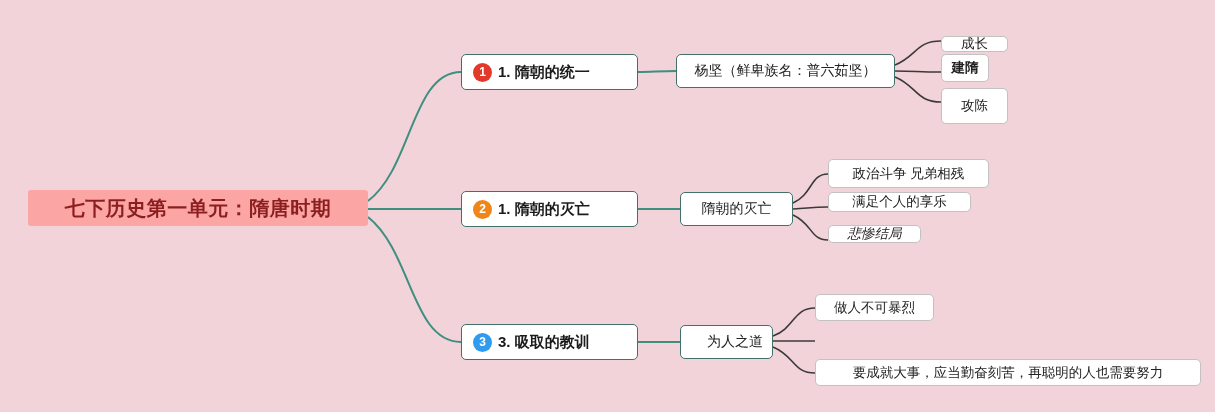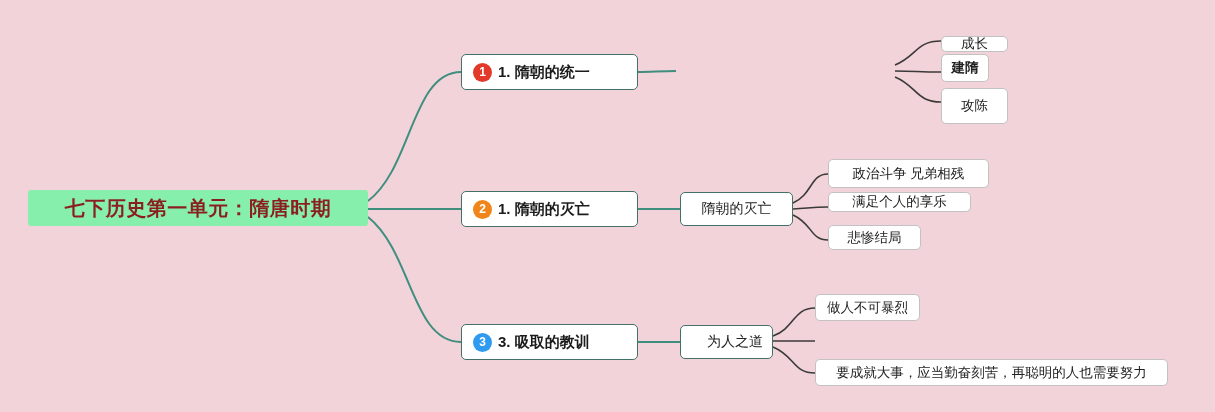--- a/index.html
+++ b/index.html
@@ -98,27 +98,30 @@
     <path d="M895,71 C915,71 918,72 941,72" fill="none" stroke-width="1.6" stroke="#3a3a3a"></path>
     <path d="M895,77 C917,86 916,102 941,102" fill="none" stroke-width="1.6" stroke="#3a3a3a"></path>
     <path d="M793,203 C813,194 810,174 828,174" fill="none" stroke-width="1.6" stroke="#3a3a3a"></path>
     <path d="M793,209 C810,208 812,207 828,207" fill="none" stroke-width="1.6" stroke="#3a3a3a"></path>
     <path d="M793,215 C813,224 810,240 828,240" fill="none" stroke-width="1.6" stroke="#3a3a3a"></path>
     <path d="M773,336 C795,328 793,308 815,308" fill="none" stroke-width="1.6" stroke="#3a3a3a"></path>
     <path d="M773,341 C793,341 795,341 815,341" fill="none" stroke-width="1.6" stroke="#3a3a3a"></path>
     <path d="M773,347 C795,356 793,373 815,373" fill="none" stroke-width="1.6" stroke="#3a3a3a"></path>
   </svg>
 
-  <div class="node root" style="left: 28px; top: 190px; width: 340px; height: 36px; background-color: #86efac; color: rgb(139, 30, 30);">
+  <div class="node root" style="left: 28px; top: 190px; width: 340px; height: 36px; background-color: #fca5a5; color: rgb(139, 30, 30);">
     <span>七下历史第一单元：隋唐时期</span>
   </div>
 
   <div class="node branch" style="left:461px; top:54px; width:177px; height:36px;">
     <span class="badge" style="background-color: rgb(226, 57, 43);">1</span>
     <span>1. 隋朝的统一</span>
+  </div>
+  <div class="node sub" style="left:676px; top:54px; width:219px; height:34px;">
+    <span>杨坚（鲜卑族名：普六茹坚）</span>
   </div>
   <div class="node leaf" style="left:941px; top:27px; width:67px; height:16px;margin-top:9px;">
     <span>成长</span>
   </div>
   <div class="node leaf" style="left:941px; top:54px; width:48px; height:28px;font-weight:bold;">
     <span>建隋</span>
   </div>
   <div class="node leaf" style="left:941px; top:88px; width:67px; height:36px;text-align:center;">
     <span>攻陈</span>
   </div>
@@ -129,31 +132,31 @@
   </div>
   <div class="node sub" style="left:680px; top:192px; width:113px; height:34px;">
     <span>隋朝的灭亡</span>
   </div>
   <div class="node leaf" style="left:828px; top:159px; width:161px; height:29px;">
     <span>政治斗争 兄弟相残</span>
   </div>
   <div class="node leaf" style="left:828px; top:192px; width:143px; height:20px;">
     <span>满足个人的享乐</span>
   </div>
-  <div class="node leaf" style="left:828px; top:225px; width:93px; height:25px;">
+  <div class="node leaf" style="left:828px; top:225px; width:93px; height:18px;font-style:italic;">
     <span>悲惨结局</span>
   </div>
 
   <div class="node branch" style="left:461px; top:324px; width:177px; height:36px;">
     <span class="badge" style="background-color: rgb(46, 154, 240);">3</span>
     <span>3. 吸取的教训</span>
   </div>
   <div class="node sub" style="left:680px; top:325px; width:93px; height:34px;justify-content:flex-end;">
     <span>为人之道</span>
   </div>
-  <div class="node leaf" style="left:815px; top:294px; width:105px; height:27px;">
+  <div class="node leaf" style="left:815px; top:294px; width:119px; height:27px;">
     <span>做人不可暴烈</span>
   </div>
-  <div class="node leaf" style="left:815px; top:359px; width:353px; height:27px;">
+  <div class="node leaf" style="left:815px; top:359px; width:386px; height:27px;">
     <span>要成就大事，应当勤奋刻苦，再聪明的人也需要努力</span>
   </div>
 
 </div>
 
 </body></html>

